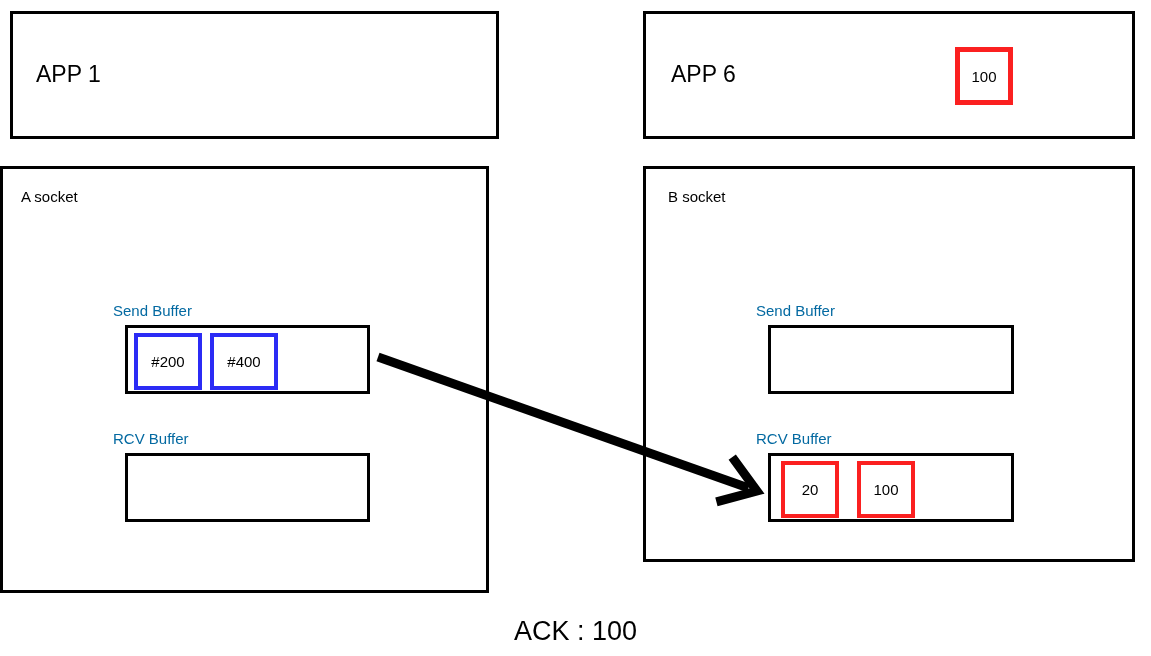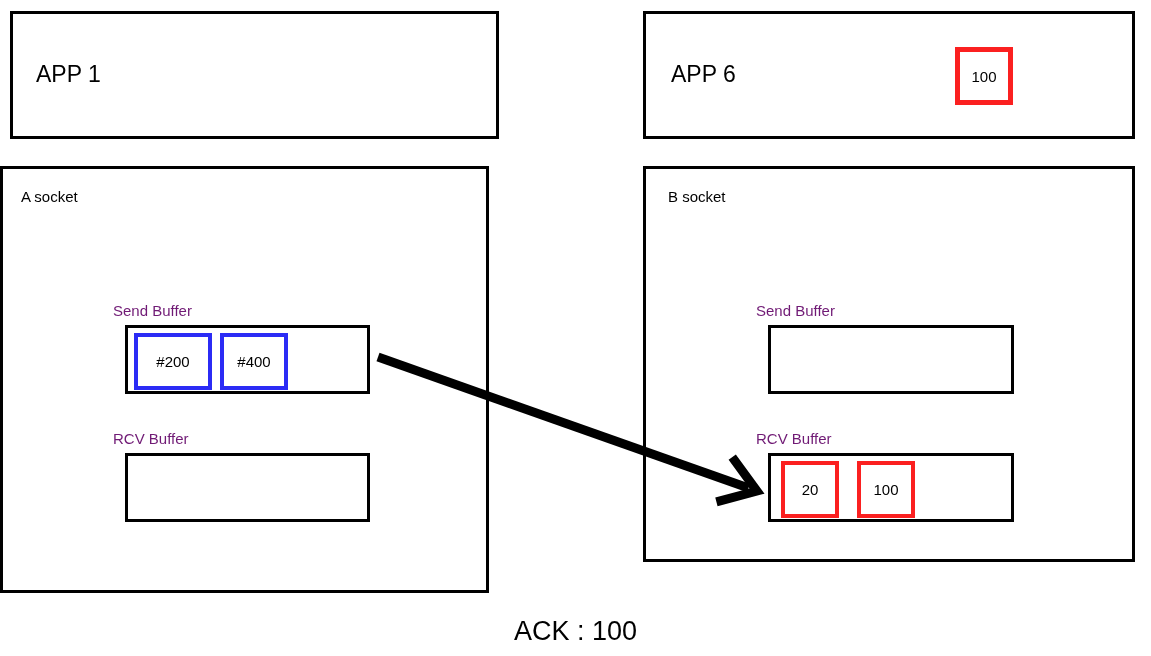--- a/index.html
+++ b/index.html
@@ -39,21 +39,21 @@
     font-size: 15px;
     line-height: 15px;
     color: #000000;
     white-space: nowrap;
   }
 
   
   .buffer-label {
     font-size: 15px;
     line-height: 15px;
-    color: #701a75;
+    color: #0369a1;
     white-space: nowrap;
   }
 
   
   .buffer-box {
     border: 3px solid #000000;
     background: #ffffff;
   }
 
   
@@ -112,21 +112,21 @@
   </div>
 
   <div class="abs panel" style="left:0; top:166px; width:489px; height:427px;padding-left:24px;">
 
     <div class="abs socket-label" style="left:18px; top:20px;">A socket</div>
 
     <div class="abs buffer-label" style="left:110px; top:134px;">Send Buffer</div>
 
     <div class="abs buffer-box" style="left:122px; top:156px; width:245px; height:69px;">
       <div class="abs" style="left:6px; top:5px; height:57px; display:flex; gap:8px;">
-          <div class="seg seg-blue" style="width: 78px; height: 57px;">
+          <div class="seg seg-blue" style="width: 68px; height: 57px;">
             <span>#200</span>
           </div>
           <div class="seg seg-blue" style="width: 68px; height: 57px;">
             <span>#400</span>
           </div>
         </div>
     </div>
 
     <div class="abs buffer-label" style="left:110px; top:262px;">RCV Buffer</div>
 

